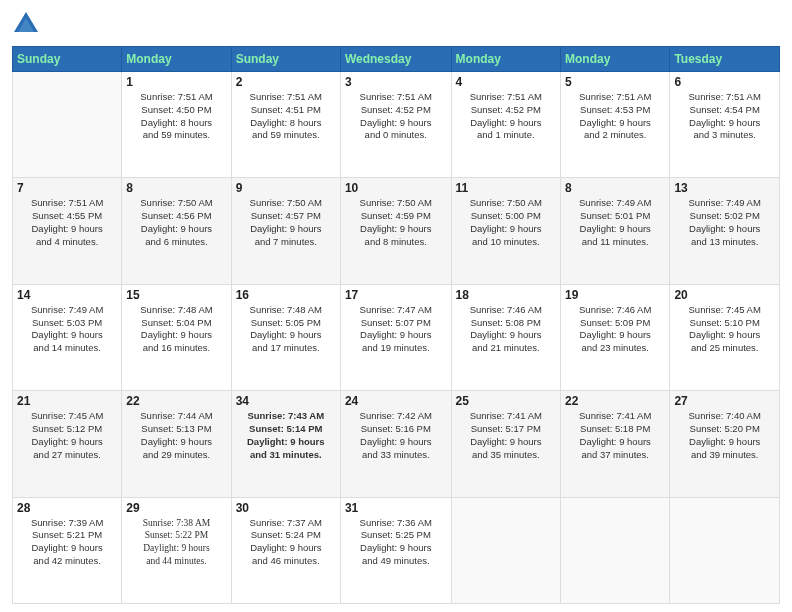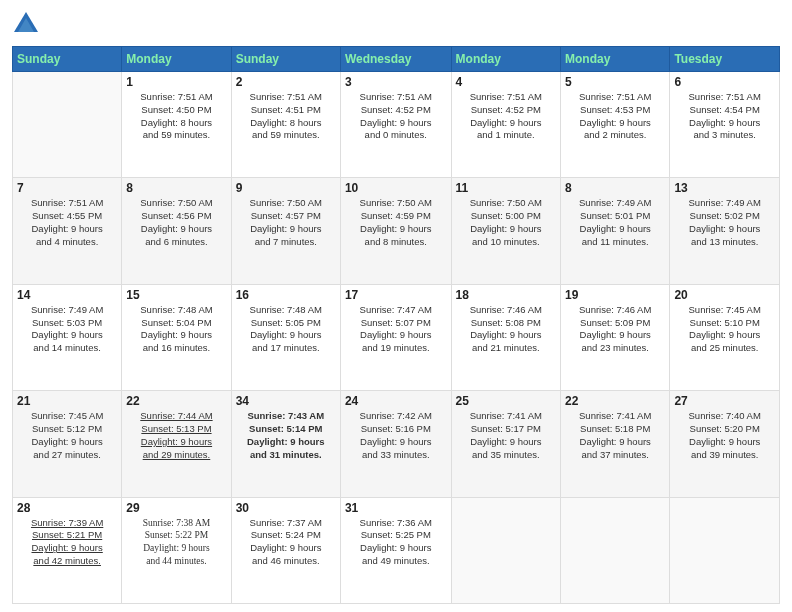--- a/index.html
+++ b/index.html
@@ -286,21 +286,21 @@
         <tr class="row-shaded">
           <td>
             <div class="day-num">21</div>
             <div class="day-info" style="white-space: pre-line;">Sunrise: 7:45 AM
 Sunset: 5:12 PM
 Daylight: 9 hours
 and 27 minutes.</div>
           </td>
           <td>
             <div class="day-num">22</div>
-            <div class="day-info" style="white-space: pre-line; text-decoration: underline;">Sunrise: 7:44 AM
+            <div class="day-info" style="white-space: pre-line;">Sunrise: 7:44 AM
 Sunset: 5:13 PM
 Daylight: 9 hours
 and 29 minutes.</div>
           </td>
           <td>
             <div class="day-num">34</div>
             <div class="day-info" style="white-space: pre-line; font-weight: bold;">Sunrise: 7:43 AM
 Sunset: 5:14 PM
 Daylight: 9 hours
 and 31 minutes.</div>
@@ -330,21 +330,21 @@
             <div class="day-num">27</div>
             <div class="day-info" style="white-space: pre-line;">Sunrise: 7:40 AM
 Sunset: 5:20 PM
 Daylight: 9 hours
 and 39 minutes.</div>
           </td>
         </tr>
         <tr>
           <td>
             <div class="day-num">28</div>
-            <div class="day-info" style="white-space: pre-line; text-decoration: underline;">Sunrise: 7:39 AM
+            <div class="day-info" style="white-space: pre-line;">Sunrise: 7:39 AM
 Sunset: 5:21 PM
 Daylight: 9 hours
 and 42 minutes.</div>
           </td>
           <td>
             <div class="day-num">29</div>
             <div class="day-info" style="white-space: pre-line; font-family: Liberation Serif, serif;">Sunrise: 7:38 AM
 Sunset: 5:22 PM
 Daylight: 9 hours
 and 44 minutes.</div>

